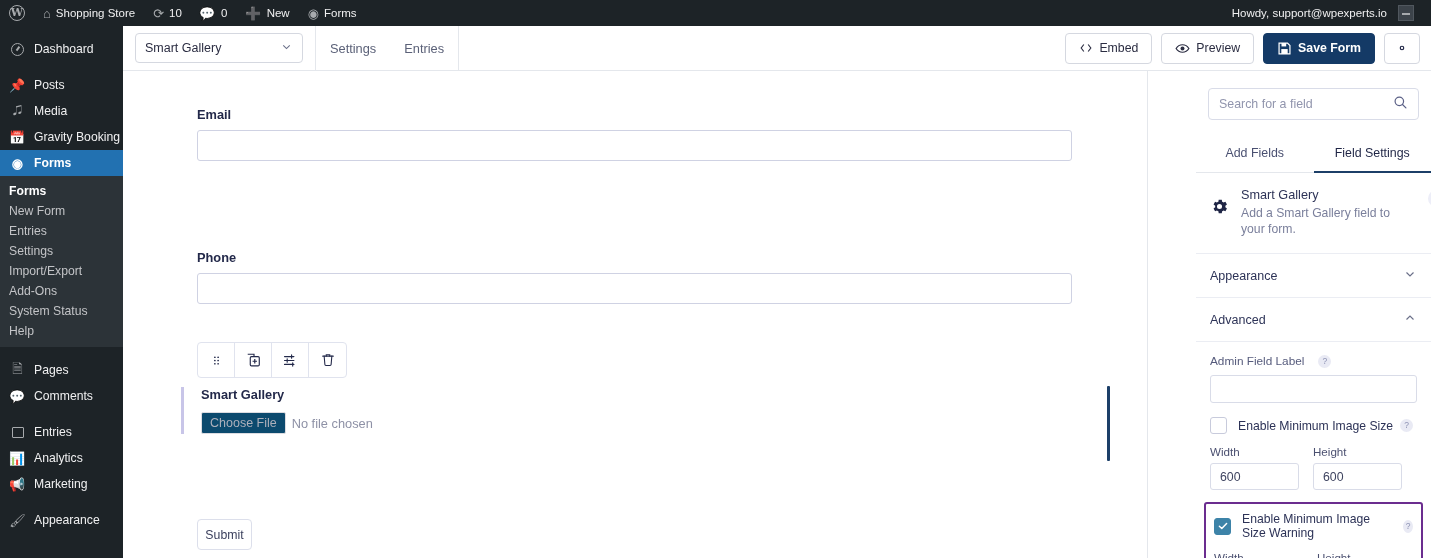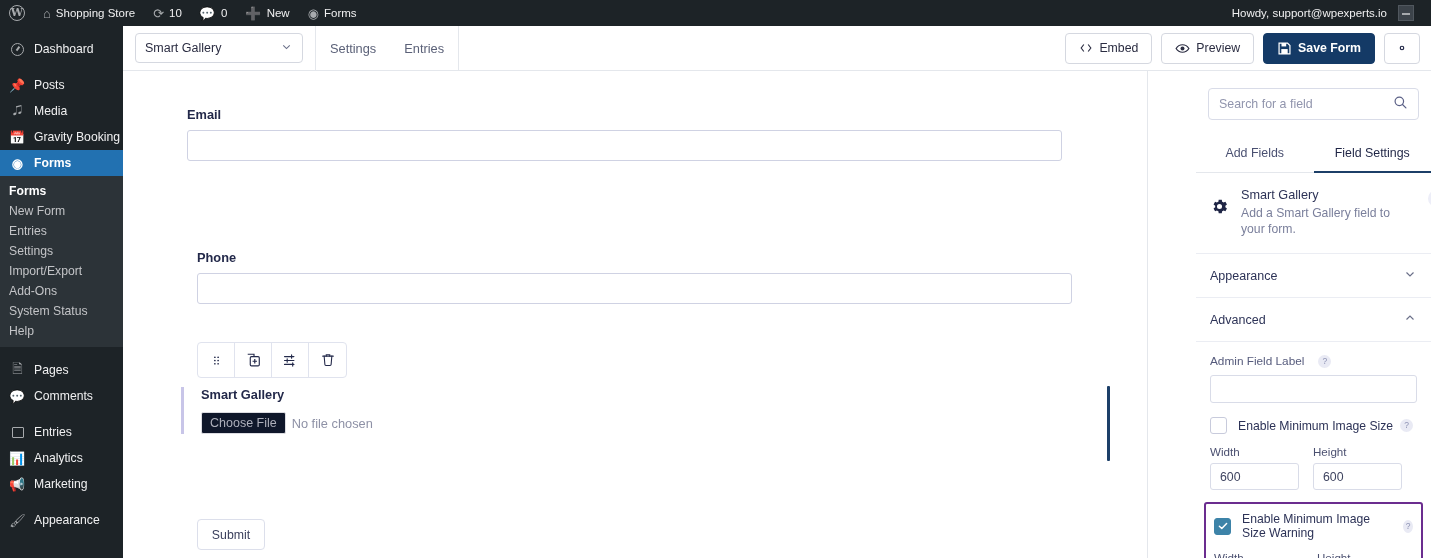--- a/index.html
+++ b/index.html
@@ -131,28 +131,28 @@
     border-right: 1px solid #e0e3ee; color: #23294a;
   }
   .ft-btn:last-child { border-right: none; }
 
   #smart-gallery-field {
     position: absolute; left: 58px; top: 316px; width: 930px;
     border-left: 3px solid #c8c5e8; padding-left: 17px;
   }
   .file-row { display: flex; align-items: center; gap: 6px; margin-top: 10px; }
   .choose-file {
-    background: #0f172a; border: 1px solid #dcdce1; border-radius: 2px;
+    background: #0c4a6e; border: 1px solid #dcdce1; border-radius: 2px;
     color: #aeb0bb; font-size: 12.5px; padding: 2px 8px; line-height: 16px;
   }
   .no-file { font-size: 12.8px; color: #8e91a6; }
 
   #submit-btn {
     position: absolute; left: 74px; top: 448px;
-    width: 68px; height: 31px; border: 1px solid #dcdfeb; border-radius: 4px;
+    width: 55px; height: 31px; border: 1px solid #dcdfeb; border-radius: 4px;
     background: #fff; display: flex; align-items: center; justify-content: center;
     font-size: 12.3px; color: #3a3f5c;
   }
 
   
   #sidepanel {
     position: absolute; top: 71px; right: 0; width: 284px; height: 487px;
     background: #fff; border-left: 1px solid #e4e7ec; overflow: hidden; padding-left: 48px;
   }
   .sp-search-wrap { padding: 17px 12px 0 12px; }
@@ -403,21 +403,21 @@
           <path d="M20 12c0-.5 0-1-.1-1.4l2-1.5-2-3.4-2.3 1a7.7 7.7 0 00-2.4-1.4L14.8 2.8h-4l-.4 2.5c-.9.3-1.7.8-2.4 1.4l-2.3-1-2 3.4 2 1.5c-.1.4-.1.9-.1 1.4s0 1 .1 1.4l-2 1.5 2 3.4 2.3-1c.7.6 1.5 1.1 2.4 1.4l.4 2.5h4l.4-2.5c.9-.3 1.7-.8 2.4-1.4l2.3 1 2-3.4-2-1.5c.1-.4.1-.9.1-1.4z" opacity=".0"></path>
         </svg>
     </span>
   </div>
 </div>
 
 <div id="canvas">
 
   <div class="rail"></div>
 
-  <div class="fld" style="left:64px; top:36px; width:875px;">
+  <div class="fld" style="left:74px; top:36px; width:875px;">
     <div class="fld-label">Email</div>
     <div class="fld-input"></div>
   </div>
 
   <div class="fld" style="left:74px; top:179px; width:875px;">
     <div class="fld-label">Phone</div>
     <div class="fld-input"></div>
   </div>
 
   <div id="field-toolbar">

